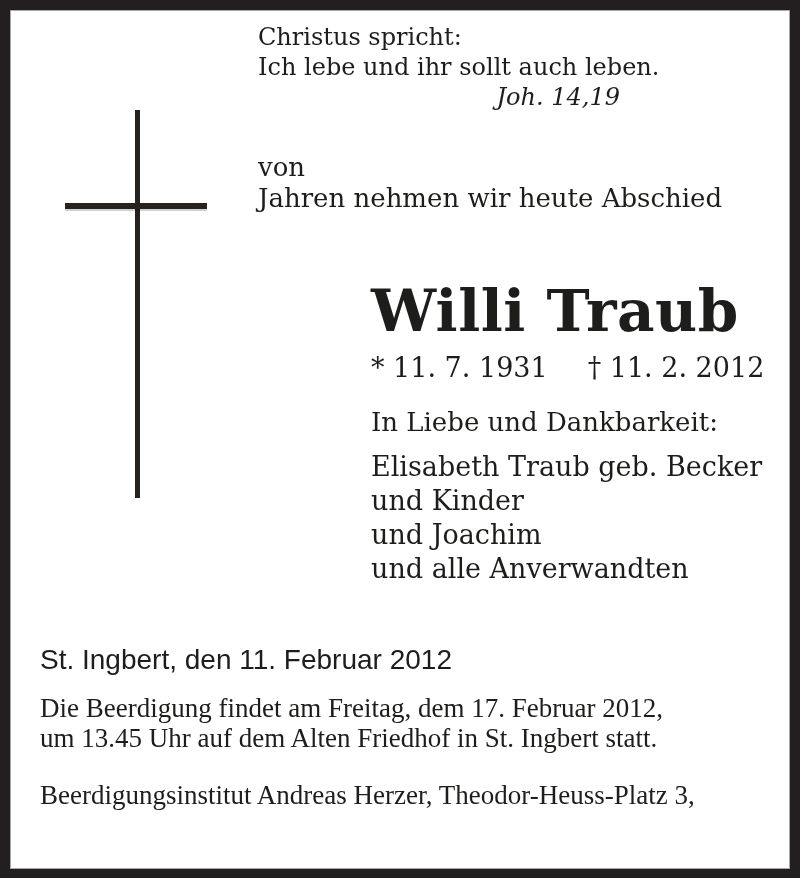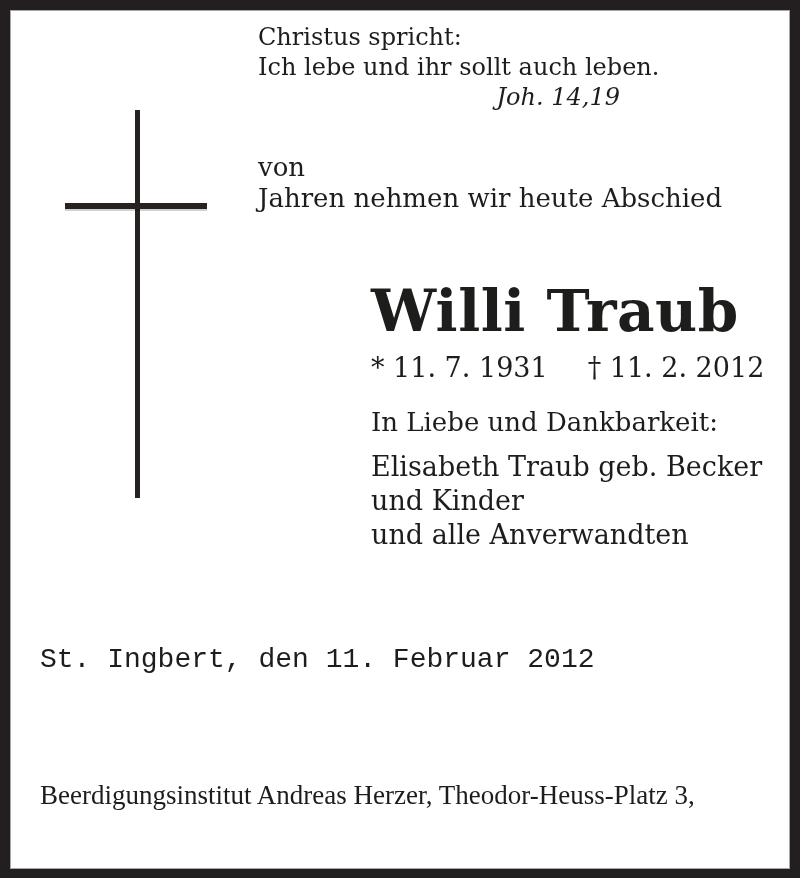--- a/index.html
+++ b/index.html
@@ -80,21 +80,21 @@
 
   .family {
     left: 371px; top: 450px;
     font-size: 27px;
     line-height: 34px;
   }
 
   .dateline {
     left: 40px; top: 644px;
     font-size: 28px;
-    font-family: Liberation Mono, monospace;
+    font-family: Liberation Sans, sans-serif;
   }
 
   .funeral {
     left: 40px; top: 693px;
     font-size: 27px;
     line-height: 30px;
     font-family: "Liberation Serif", "DejaVu Serif", serif;
   }
 
   .institute {
@@ -131,23 +131,28 @@
 
   <div class="block dates">
     <span class="birth">* 11. 7. 1931</span><span class="death">† 11. 2. 2012</span>
   </div>
 
   <div class="block liebe">In Liebe und Dankbarkeit:</div>
 
   <section class="block family">
     <div>Elisabeth Traub geb. Becker</div>
     <div>und Kinder</div>
+    <div>und Joachim</div>
     <div>und alle Anverwandten</div>
   </section>
 
   <div class="block dateline">St. Ingbert, den 11. Februar 2012</div>
 
+  <section class="block funeral">
+    <div>Die Beerdigung findet am Freitag, dem 17. Februar 2012,</div>
+    <div>um 13.45 Uhr auf dem Alten Friedhof in St. Ingbert statt.</div>
+  </section>
 
   <section class="block institute">
     <div>Beerdigungsinstitut Andreas Herzer, Theodor-Heuss-Platz 3,</div>
   </section>
 
 </div>
 
 </body></html>

